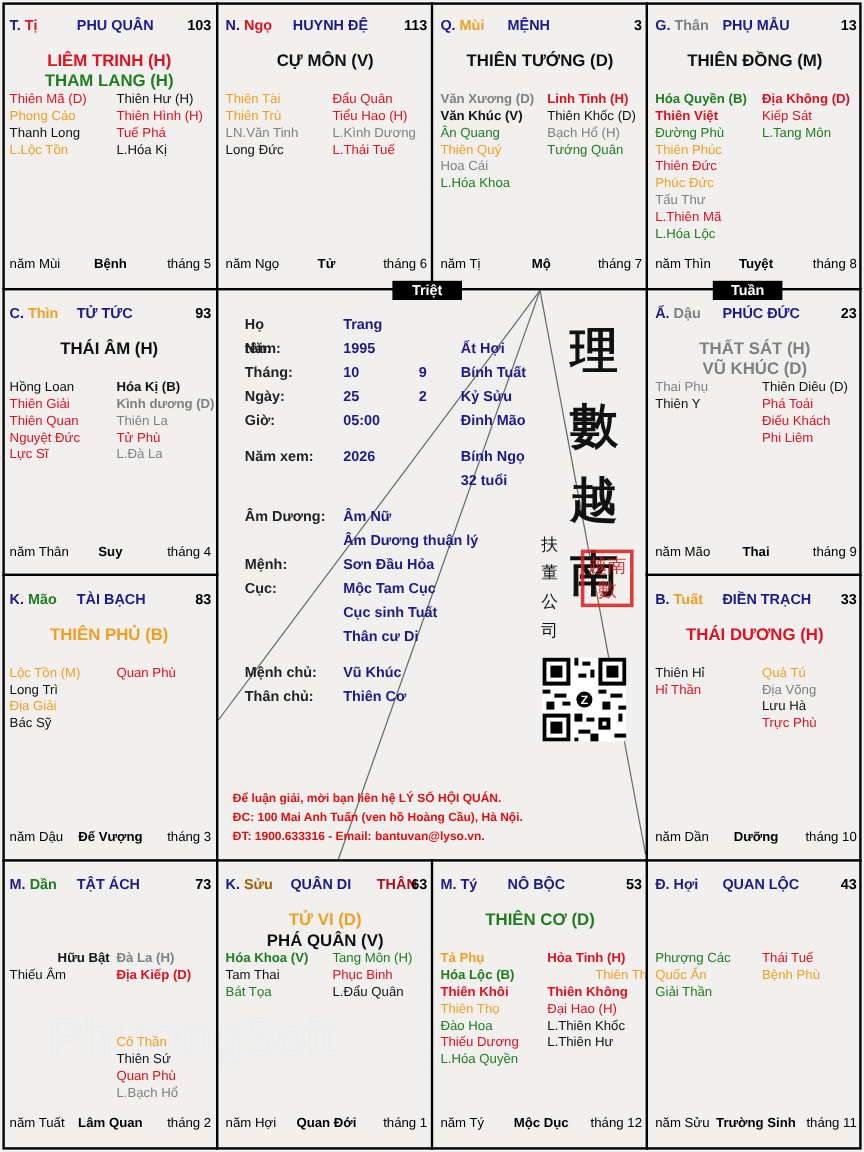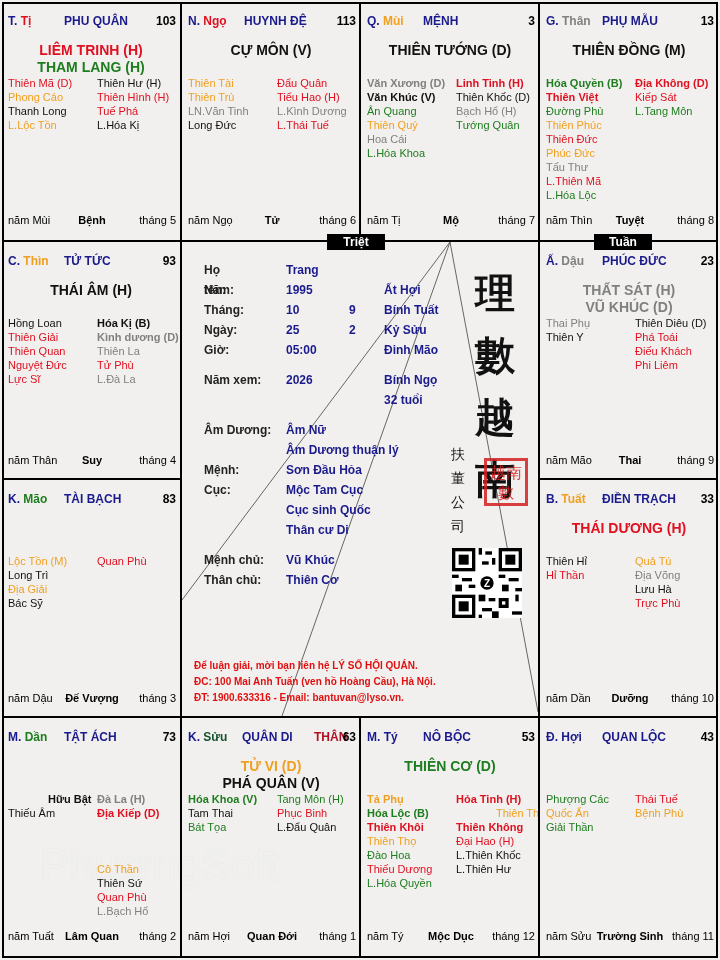--- a/index.html
+++ b/index.html
@@ -231,20 +231,23 @@
           <span class="f-stage">Thai</span>
           <span class="f-month">tháng 9</span>
         </div>
       </div>
       <div class="palace" style="left: 2px; top: 480px;">
         <div class="p-head">
           <span class="p-can"><span style="color:#1a1a8c">K.</span> <span style="color: rgb(30, 125, 30);">Mão</span></span>
           <span class="p-name">TÀI BẠCH</span>
           <span class="p-num">83</span>
         </div>
+        <div class="main-stars">
+          <div style="color: rgb(240, 160, 32);">THIÊN PHỦ (B)</div>
+        </div>
         <div class="stars" style="top:74px">
           <div class="col l">
             <div style="color: rgb(240, 160, 32);">Lộc Tồn (M)</div>
             <div style="color: rgb(17, 17, 17);">Long Trì</div>
             <div style="color: rgb(240, 160, 32);">Địa Giải</div>
             <div style="color: rgb(17, 17, 17);">Bác Sỹ</div>
           </div>
           <div class="col r">
             <div style="color: rgb(224, 16, 32);">Quan Phù</div>
           </div>
@@ -304,21 +307,21 @@
           </div>
         </div>
         <div class="p-foot">
           <span class="f-year">năm Tuất</span>
           <span class="f-stage">Lâm Quan</span>
           <span class="f-month">tháng 2</span>
         </div>
       </div>
       <div class="palace" style="left: 182px; top: 718px;">
         <div class="p-head">
-          <span class="p-can"><span style="color:#1a1a8c">K.</span> <span style="color: #14532d;">Sửu</span></span>
+          <span class="p-can"><span style="color:#1a1a8c">K.</span> <span style="color: #a16207;">Sửu</span></span>
           <span class="p-name" style="left:54px">QUÂN DI</span>
           <span class="p-than" style="left:126px">THÂN</span>
           <span class="p-num">63</span>
         </div>
         <div class="main-stars">
           <div style="color: rgb(240, 160, 32);">TỬ VI (D)</div>
           <div style="color: rgb(17, 17, 17);">PHÁ QUÂN (V)</div>
         </div>
         <div class="stars" style="top:74px">
           <div class="col l">
@@ -428,21 +431,21 @@
 
       <div class="lbl" style="top:160px;left:0;white-space:nowrap;">Âm Dương:</div>
       <div class="val" style="top:160px;left:82px;white-space:nowrap;">Âm Nữ</div>
       <div class="val" style="top:180px;left:82px;white-space:nowrap;">Âm Dương thuận lý</div>
 
       <div class="lbl" style="top:200px;left:0;">Mệnh:</div>
       <div class="val" style="top:200px;left:82px;white-space:nowrap;">Sơn Đầu Hỏa</div>
 
       <div class="lbl" style="top:220px;left:0;">Cục:</div>
       <div class="val" style="top:220px;left:82px;white-space:nowrap;">Mộc Tam Cục</div>
-      <div class="val" style="top:240px;left:82px;white-space:nowrap;">Cục sinh Quốc</div>
+      <div class="val" style="top:240px;left:82px;white-space:nowrap;">Cục sinh Tuất</div>
       <div class="val" style="top:260px;left:82px;white-space:nowrap;">Thân cư Di</div>
 
       <div class="lbl" style="top:290px;left:0;white-space:nowrap;">Mệnh chủ:</div>
       <div class="val" style="top:290px;left:82px;white-space:nowrap;">Vũ Khúc</div>
 
       <div class="lbl" style="top:310px;left:0;white-space:nowrap;">Thân chủ:</div>
       <div class="val" style="top:310px;left:82px;white-space:nowrap;">Thiên Cơ</div>
     </div>
 
     <div class="calli">

